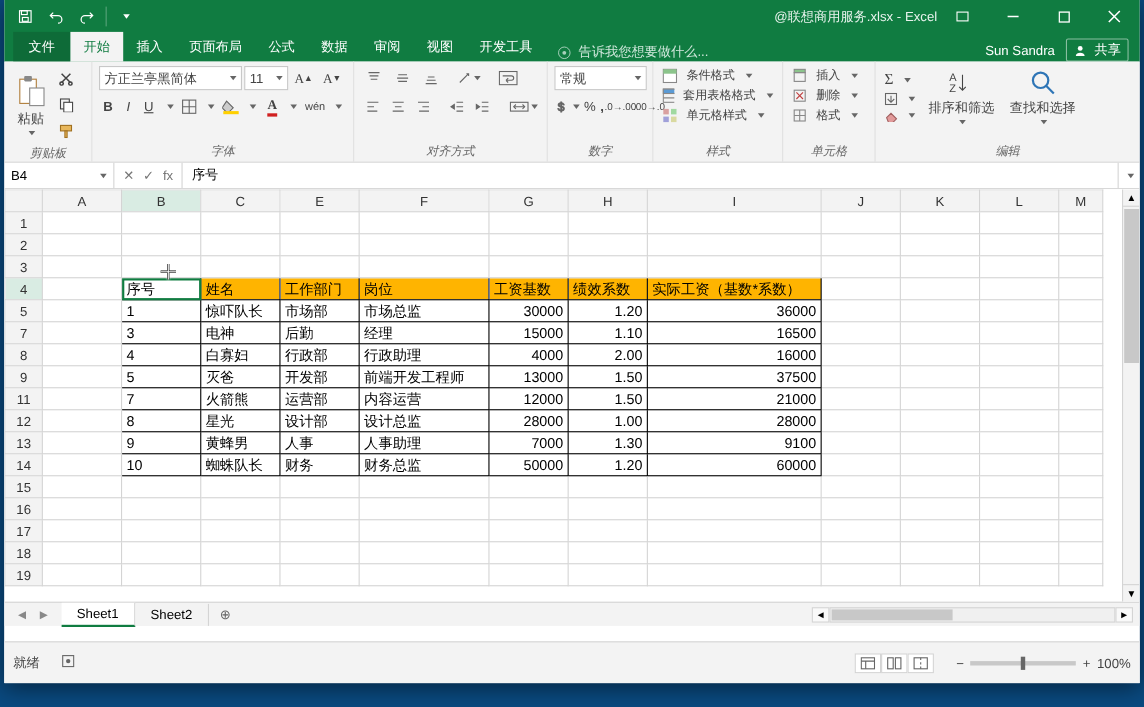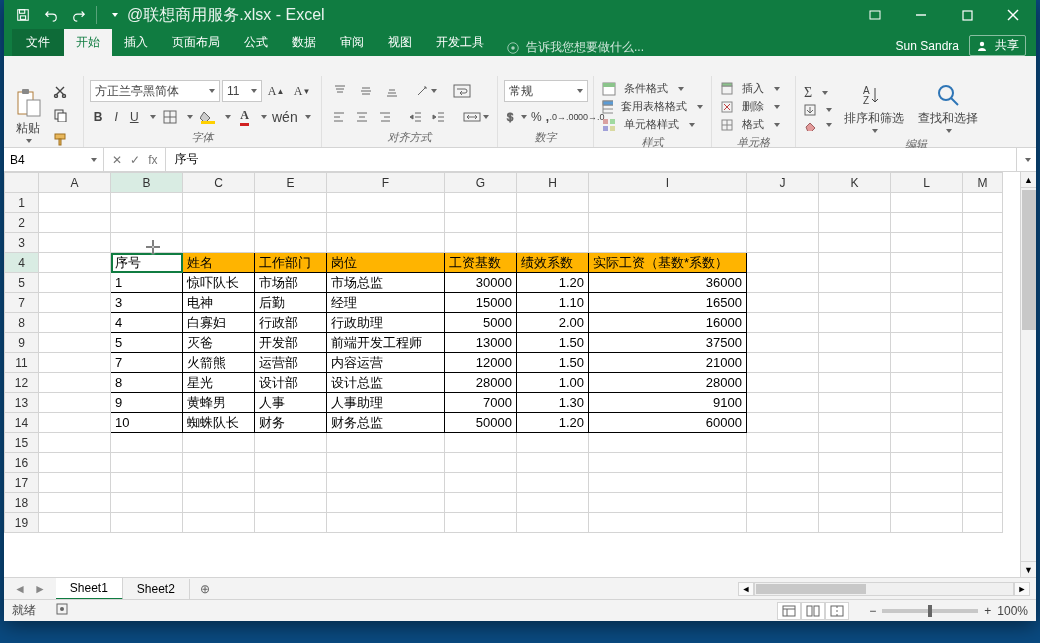--- a/index.html
+++ b/index.html
@@ -3,36 +3,36 @@
 <meta charset="utf-8">
 <style>
   * { box-sizing: border-box; font-family: "Segoe UI", Arial, sans-serif; }
   body { margin:0; background:#0a4a80; width:1040px; height:643px; overflow:hidden; position:relative; }
   .window { position:absolute; top:0; left:4px; width:1032px; height:621px; background:#fff; box-shadow:0 4px 20px rgba(0,0,0,.5); display:flex; flex-direction:column; }
   
   .titlebar { height:30px; background:#107c41; display:flex; align-items:center; color:#fff; font-size:12px; }
   .tb-left { display:flex; align-items:center; gap:2px; padding-left:6px; }
   .tb-btn { width:26px; height:26px; display:flex; align-items:center; justify-content:center; color:#fff; }
   .tb-sep { width:1px; height:18px; background:rgba(255,255,255,.3); margin:0 2px; }
-  .tb-title { flex:1; text-align:left; font-size:16px; color:#e8f3ed; }
+  .tb-title { flex:1; text-align:right; font-size:12px; color:#e8f3ed; }
   .tb-right { display:flex; align-items:center; }
   .tb-wbtn { width:46px; height:30px; display:flex; align-items:center; justify-content:center; }
   
   .ribtabs { height:26px; background:#107c41; display:flex; align-items:flex-end; color:#fff; font-size:12px; padding-left:8px; }
   .rtab { padding:5px 12px; cursor:pointer; }
   .rtab.active { background:#f3f3f3; color:#107c41; }
   .rtab.file { background:#0e6b38; padding:5px 14px; }
   .ribtabs .spacer { flex:1; }
   .tellme { color:#cfe7db; font-size:12px; display:flex; align-items:center; gap:6px; padding:0 10px; }
   .tellme svg { opacity:.8; }
   .userblock { display:flex; align-items:center; gap:10px; padding-right:10px; color:#fff; font-size:12px; }
   .share { display:flex; align-items:center; gap:7px; border:1px solid rgba(255,255,255,.5); padding:1px 6px; border-radius:2px; }
   
   .ribbon { height:92px; background:#f3f3f3; border-bottom:1px solid #d4d4d4; display:flex; font-size:12px; color:#444; }
-  .rgroup { border-right:1px solid #e0e0e0; padding:4px 6px 2px 6px; display:flex; flex-direction:column; justify-content:space-between;margin-top:20px; }
+  .rgroup { border-right:1px solid #e0e0e0; padding:4px 6px 2px 6px; display:flex; flex-direction:column; justify-content:space-between; }
   .rgroup .label { text-align:center; font-size:11px; color:#666; padding-top:2px;font-style:italic; }
   .bigbtn { display:flex; flex-direction:column; align-items:center; gap:2px; padding:2px 4px; }
   .ddl { border:1px solid #c8c8c8; background:#fff; height:22px; display:flex; align-items:center; padding:0 4px; font-size:12px; }
   .iconbtn { width:24px; height:22px; display:flex; align-items:center; justify-content:center; border:1px solid transparent; }
   .row { display:flex; gap:2px; align-items:center; }
   .col { display:flex; flex-direction:column; gap:2px; }
   .mini { font-size:12px; color:#444; }
   .stylerow { display:flex; align-items:center; gap:8px; padding:1px 2px; font-size:11px; white-space:nowrap; }
   .caret { width:0;height:0;border-left:3px solid transparent;border-right:3px solid transparent;border-top:4px solid #666; margin-left:2px; }
   
@@ -63,21 +63,21 @@
   .tabnav span { padding:2px 4px; }
   .stab { padding:3px 14px; border-right:1px solid #d4d4d4; background:#fff; cursor:pointer; }
   .stab.active { border-bottom:2px solid #107c41; background:#fff; }
   .stab.inactive { background:#f3f3f3; }
   .addsheet { padding:2px 10px; color:#666; }
   .tabstrip .hscroll { flex:1; display:flex; justify-content:flex-end; align-items:center; padding-right:6px; }
   .hscroll .track { width:260px; height:14px; background:#f0f0f0; border:1px solid #d4d4d4; position:relative; }
   .hscroll .thumb { position:absolute; left:1px; top:1px; width:110px; height:10px; background:#c8c8c8; }
   .hscroll .arr { width:16px; height:14px; border:1px solid #d4d4d4; display:flex; align-items:center; justify-content:center; font-size:9px; background:#f9f9f9; }
   
-  .statusbar { height:22px; background:#f3f3f3; border-top:1px solid #d4d4d4; display:flex; align-items:center; font-size:12px; color:#444; padding:0 8px; gap:20px; }
+  .statusbar { height:38px; background:#f3f3f3; border-top:1px solid #d4d4d4; display:flex; align-items:center; font-size:12px; color:#444; padding:0 8px; gap:20px;margin-top:14px; }
   .statusbar .spacer { flex:1; }
   .viewbtns { display:flex; gap:0; }
   .viewbtns span { width:24px; height:18px; border:1px solid #d4d4d4; display:flex; align-items:center; justify-content:center; background:#fff; font-size:10px; }
   .zoom { display:flex; align-items:center; gap:6px; }
   .zoom .slider { width:96px; height:4px; background:#c8c8c8; position:relative; }
   .zoom .slider .knob { position:absolute; left:46px; top:-4px; width:4px; height:12px; background:#666; }
   
   .vscroll { position:absolute; right:0; top:0; bottom:0; width:16px; background:#f3f3f3; border-left:1px solid #d4d4d4; }
   .vscroll .thumb { position:absolute; top:18px; width:14px; left:1px; height:140px; background:#c8c8c8; }
   .vscroll .arr { height:16px; display:flex; align-items:center; justify-content:center; font-size:9px; border-bottom:1px solid #d4d4d4; }
@@ -246,21 +246,21 @@
           <div class="iconbtn">
               <span class="caret"></span>
             </div>
           <div class="iconbtn">
               <span style="font-family:serif;font-weight:bold;border-bottom:3px solid #d02020">A</span>
             </div>
           <div class="iconbtn">
               <span class="caret"></span>
             </div>
           <div class="iconbtn">
-              <span style="font-size:14px">wén</span>
+              <span style="font-size:10px">wén</span>
             </div>
           <div class="iconbtn">
               <span class="caret"></span>
             </div>
         </div>
       </div>
       <div class="label">字体</div>
     </div>
 
     <div class="rgroup" style="width:176px">
@@ -626,21 +626,21 @@
             </tr>
           </tbody>
           <tbody>
             <tr>
               <th class="rowhdr ">8</th>
               <td class="colA "></td>
               <td class="colB datacell">4</td>
               <td class="colC datacell">白寡妇</td>
               <td class="colE datacell">行政部</td>
               <td class="colF datacell">行政助理</td>
-              <td class="colG datacell num">5000</td>
+              <td class="colG datacell num">4000</td>
               <td class="colH datacell num">2.00</td>
               <td class="colI datacell num">16000</td>
               <td class="colJ "></td>
               <td class="colK "></td>
               <td class="colL "></td>
               <td class="colM "></td>
             </tr>
           </tbody>
           <tbody>
             <tr>

